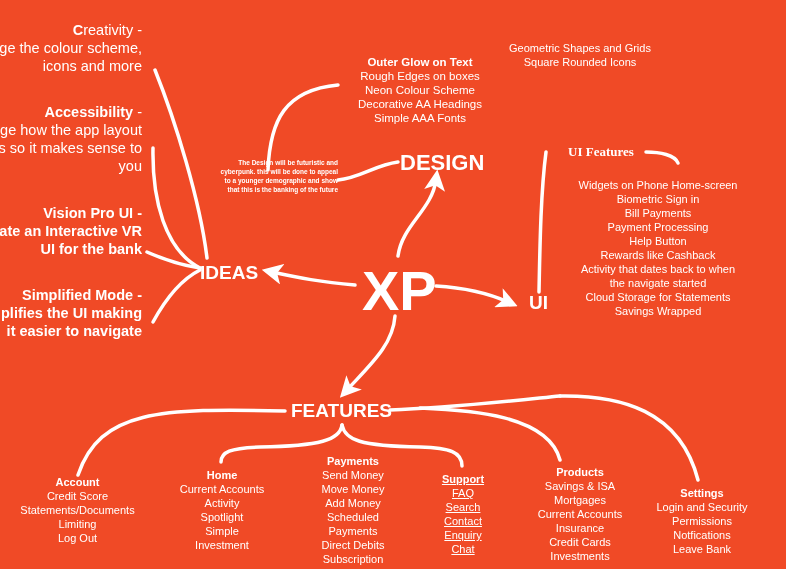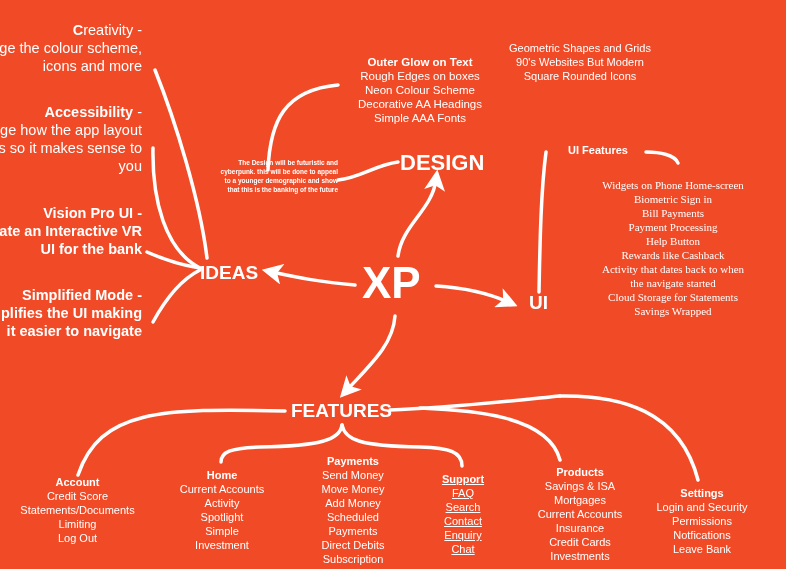--- a/index.html
+++ b/index.html
@@ -45,21 +45,21 @@
 
     <path d="M285,411 C160,408 100,410 78,475"></path>
     <path d="M390,410 C450,408 520,400 560,396"></path>
     <path d="M560,396 C620,395 680,410 698,480"></path>
     <path d="M420,408 C470,410 548,415 560,460"></path>
     <path d="M342,425 C340,440 320,446 260,447 C230,448 221,452 221,462"></path>
     <path d="M342,425 C345,440 360,446 420,447 C450,448 462,452 462,466"></path>
   </g>
 </svg>
 
-<div class="abs node" style="left:362px;top:258px;font-size:44px;">XP</div>
+<div class="abs node" style="left:362px;top:258px;font-size:56px;">XP</div>
 
 <div class="abs node" style="left:200px;top:262px;font-size:19px;">IDEAS</div>
 <div class="abs node" style="left:400px;top:150px;font-size:22px;">DESIGN</div>
 <div class="abs node" style="left:529px;top:292px;font-size:19px;">UI</div>
 <div class="abs node" style="left:291px;top:400px;font-size:19px;">FEATURES</div>
 
 <div class="abs idea right" style="top:21px;">
   <span class="big">C</span><span>reativity</span><span> -</span><br>
   <span>Change the colour scheme, icons and more</span>
 </div>
@@ -86,26 +86,25 @@
 
 <div class="abs right" style="left:200px;top:158px;width:138px;font-size:6.5px;line-height:9px;font-weight:bold;">
   <div>The Design will be futuristic and</div>
   <div>cyberpunk. this will be done to appeal</div>
   <div>to a younger demographic and show</div>
   <div>that this is the banking of the future</div>
 </div>
 
 <div class="abs list" style="left:500px;top:41px;width:160px;font-size:11px;line-height:14px;">
   <div>Geometric Shapes and Grids</div>
-  <div>90's Websites But Modern</div>
   <div>Square Rounded Icons</div>
 </div>
 
-<div class="abs node" style="left:568px;top:144px;font-size:11px;">UI Features</div>
-<div class="abs list" style="left:583px;top:178px;width:180px;font-family:Liberation Serif, serif;">
+<div class="abs node" style="left:568px;top:144px;font-size:13px;font-family:Liberation Serif, serif;">UI Features</div>
+<div class="abs list" style="left:568px;top:178px;width:180px;">
   <div>Widgets on Phone Home-screen</div>
   <div>Biometric Sign in</div>
   <div>Bill Payments</div>
   <div>Payment Processing</div>
   <div>Help Button</div>
   <div>Rewards like Cashback</div>
   <div>Activity that dates back to when</div>
   <div>the navigate started</div>
   <div>Cloud Storage for Statements</div>
   <div>Savings Wrapped</div>

